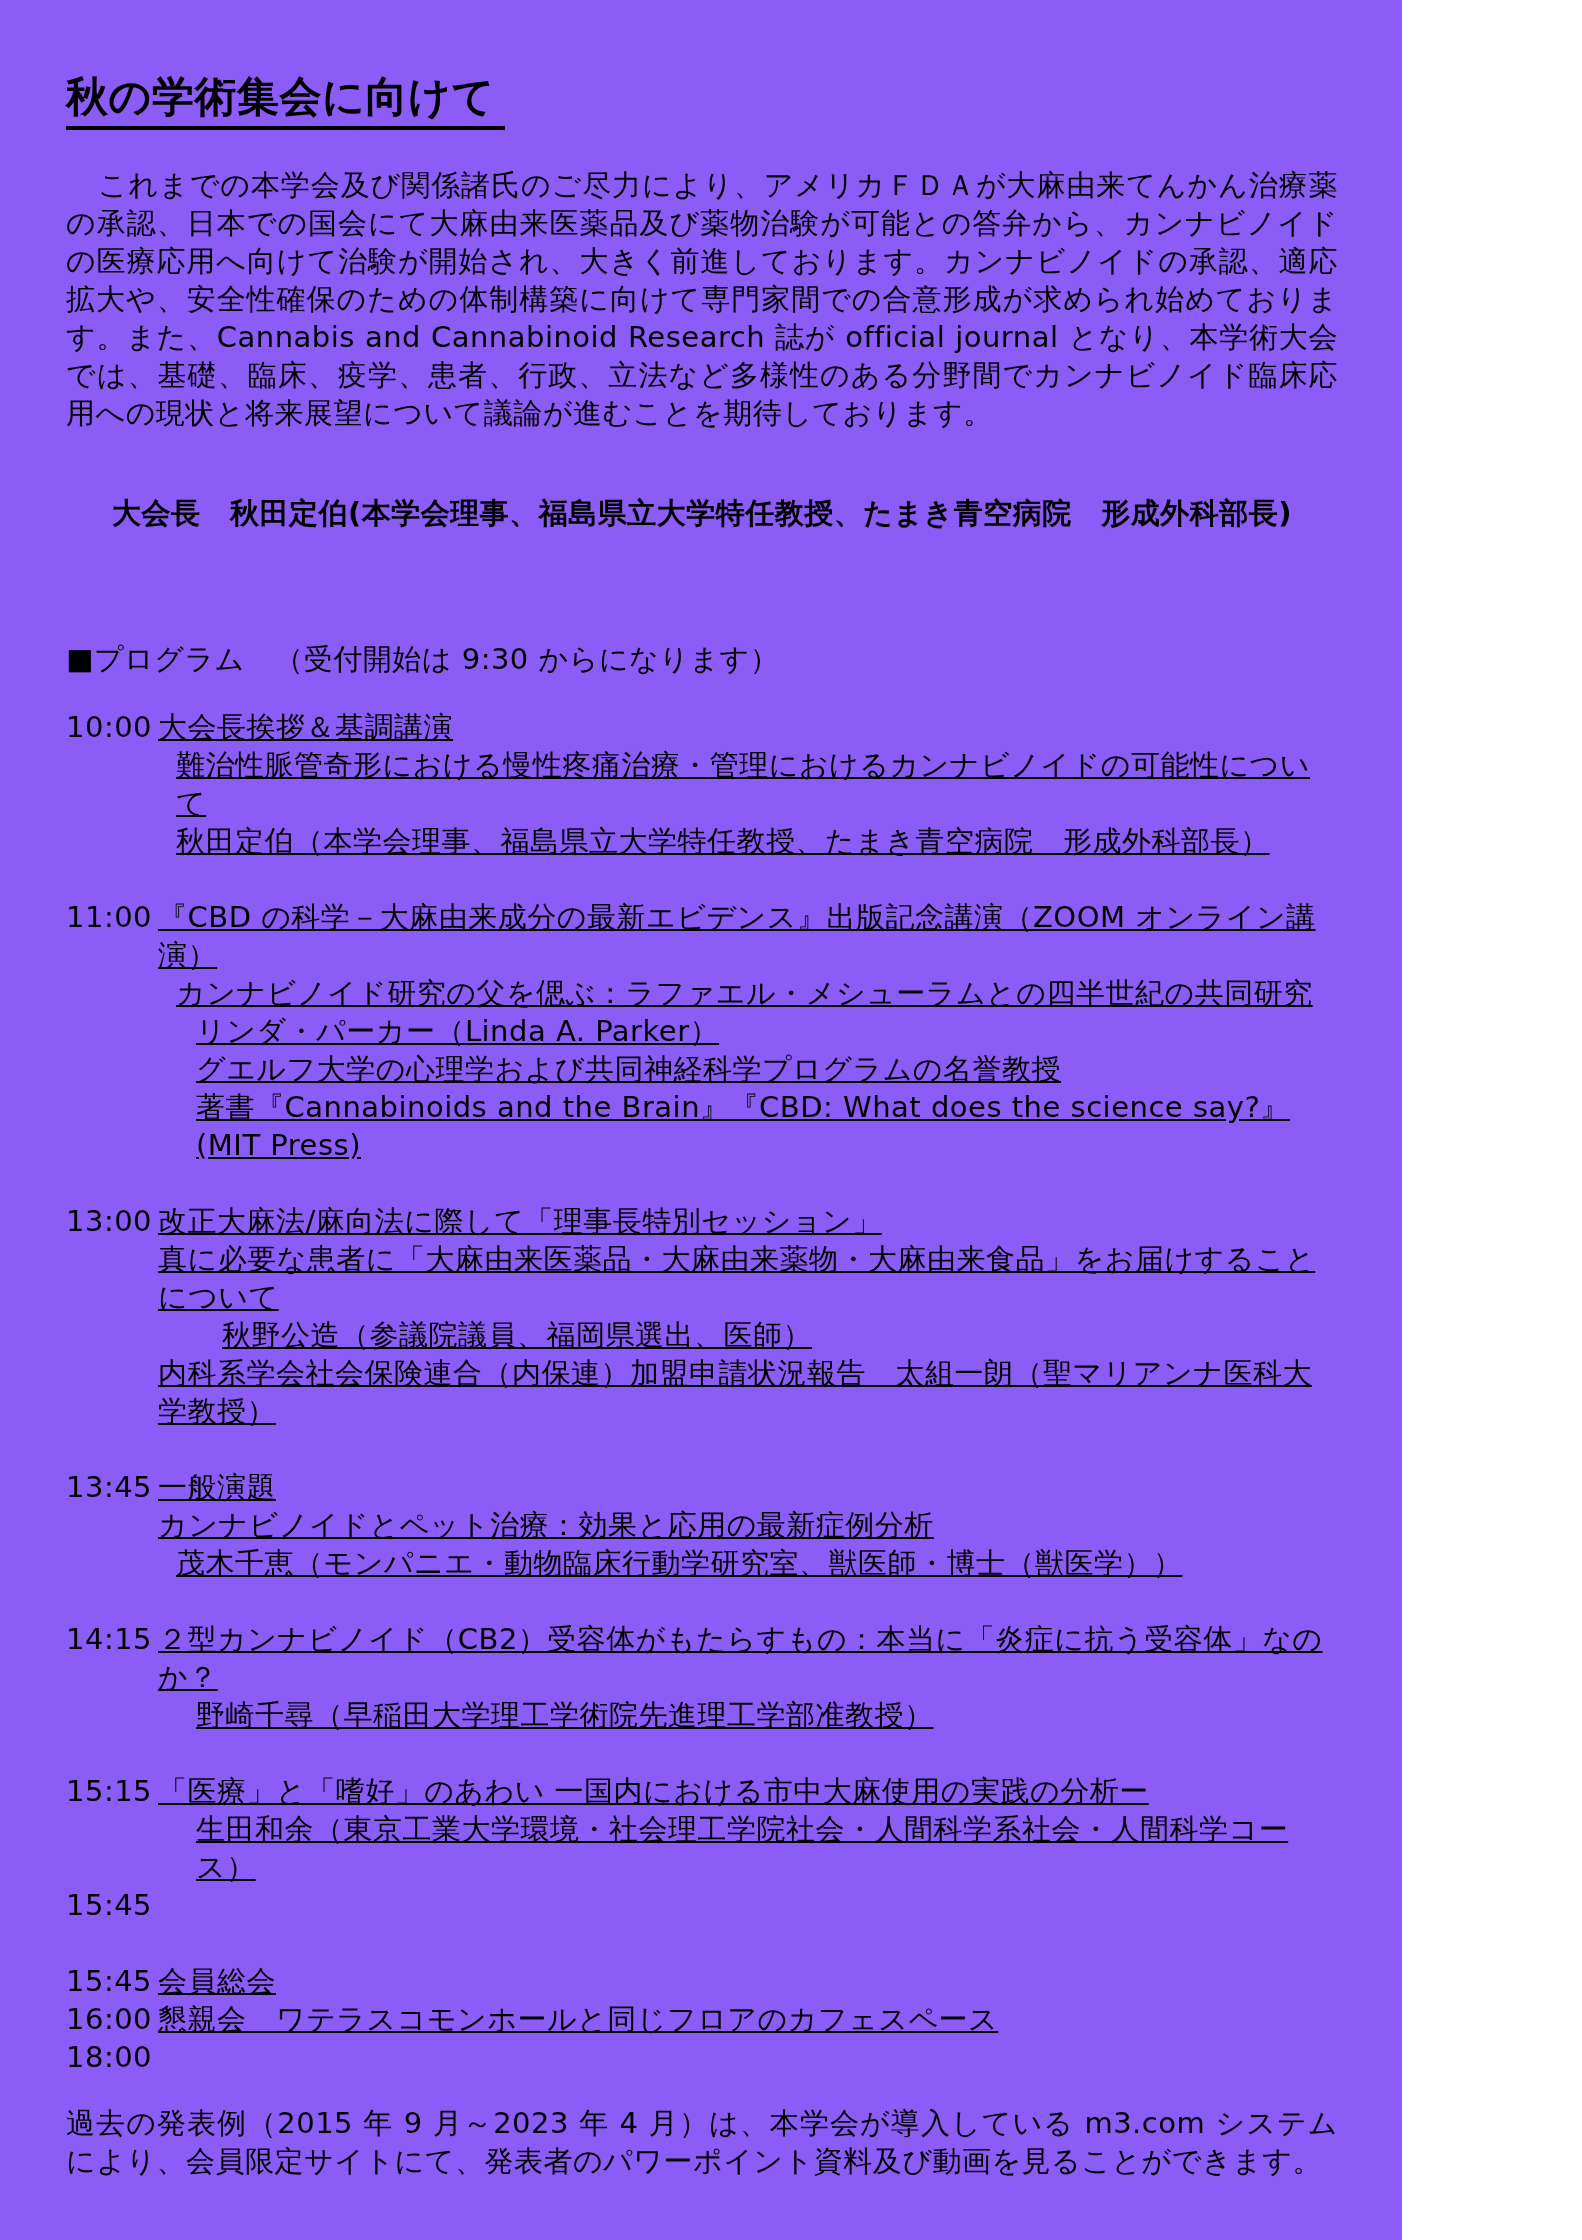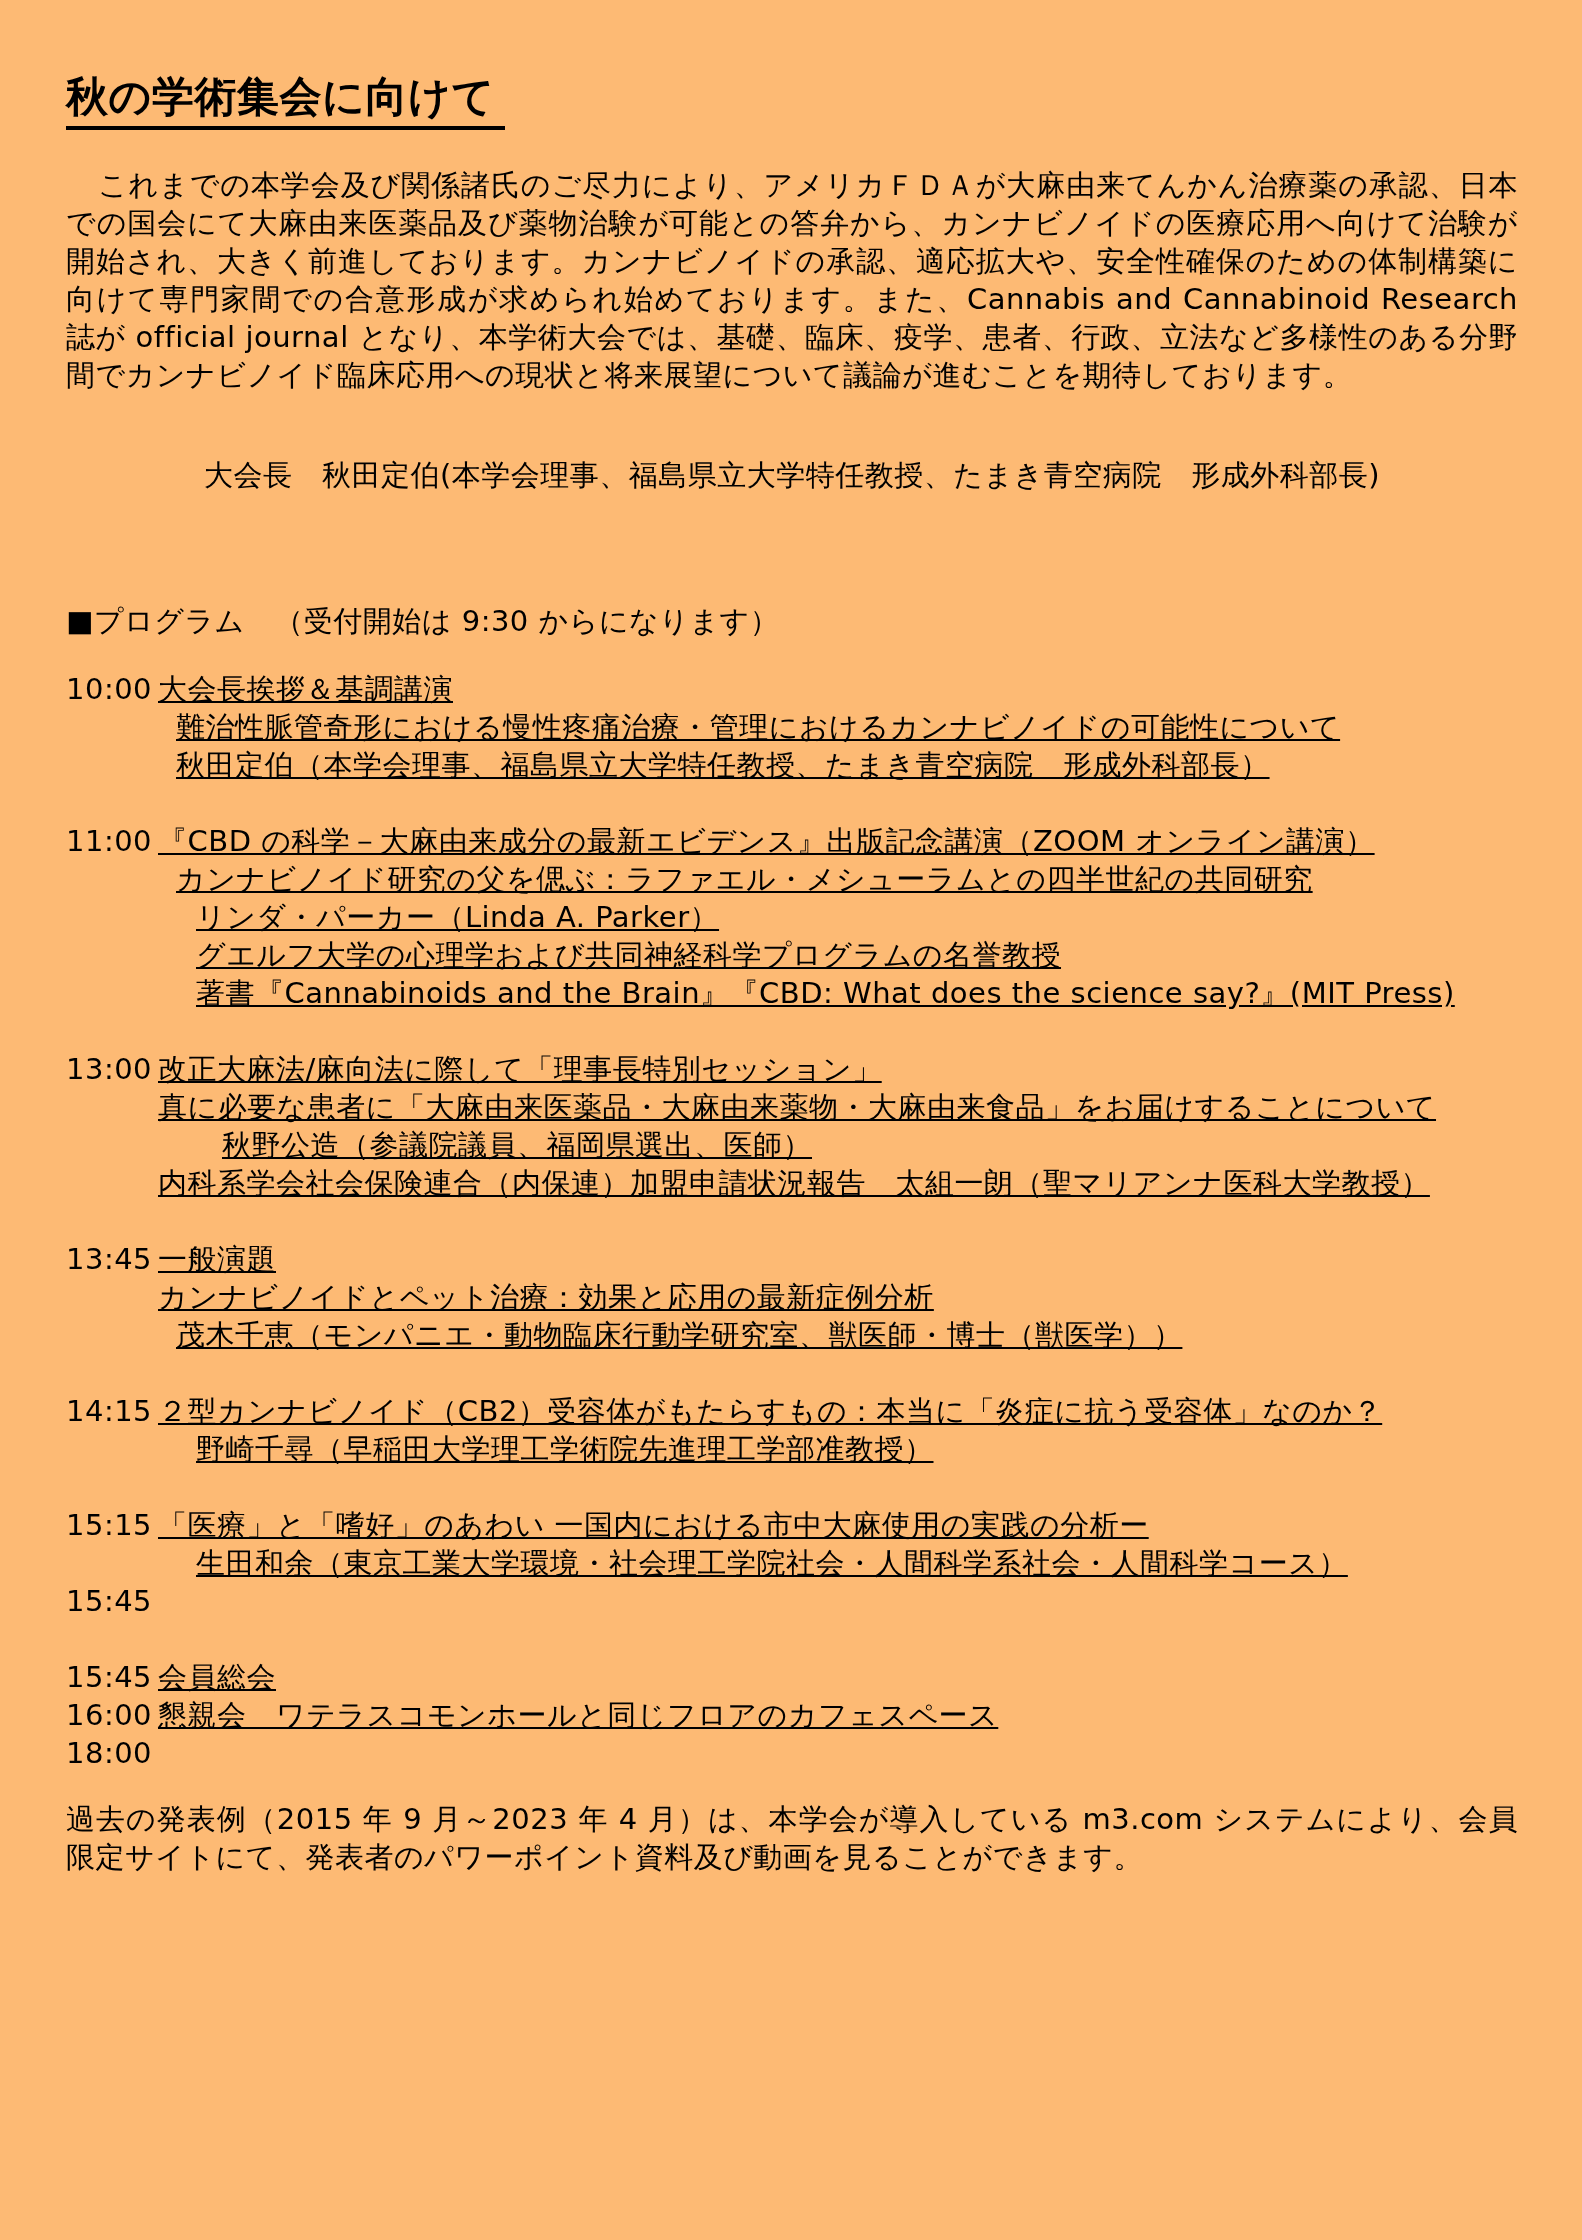--- a/index.html
+++ b/index.html
@@ -1,20 +1,20 @@
 <!DOCTYPE html>
 <html lang="ja"><head>
 <meta charset="utf-8">
 <style>
   html, body { margin: 0; padding: 0; background: #ffffff; }
   .page {
-    width: 1582px;
+    width: 1402px;
     height: 2240px;
     box-sizing: border-box;
-    background: #fdba74;
+    background: #8b5cf6;
     color: #000000;
     padding: 72px 64px 92px 66px;
     font-family: "DejaVu Sans", "Liberation Sans", sans-serif;
     font-size: 29px;
     line-height: 38px;
     letter-spacing: 0.5px;
     overflow: hidden;
   }
   .doc-title {
     display: inline-block;
@@ -27,20 +27,21 @@
     margin-bottom: 36px;
   }
   .intro {
     text-indent: 1.1em;
     text-align: justify;
     margin: 0 0 38px 0;
   }
   .signature {
     text-align: center;
     margin: 62px 0 0 0;
+    font-weight: bold;
   }
   .program-heading {
     margin: 108px 0 0 0;
   }
   .schedule { margin-top: 30px; }
   .blk { display: flex; margin-bottom: 38px; }
   .blk.tight { margin-bottom: 0; }
   .blk .time { flex: 0 0 92px; white-space: nowrap; }
   .blk.wide-time .time { flex: 0 0 auto; margin-right: 36px; }
   .blk .content { flex: 1 1 auto; min-height: 38px; text-decoration: underline; }

